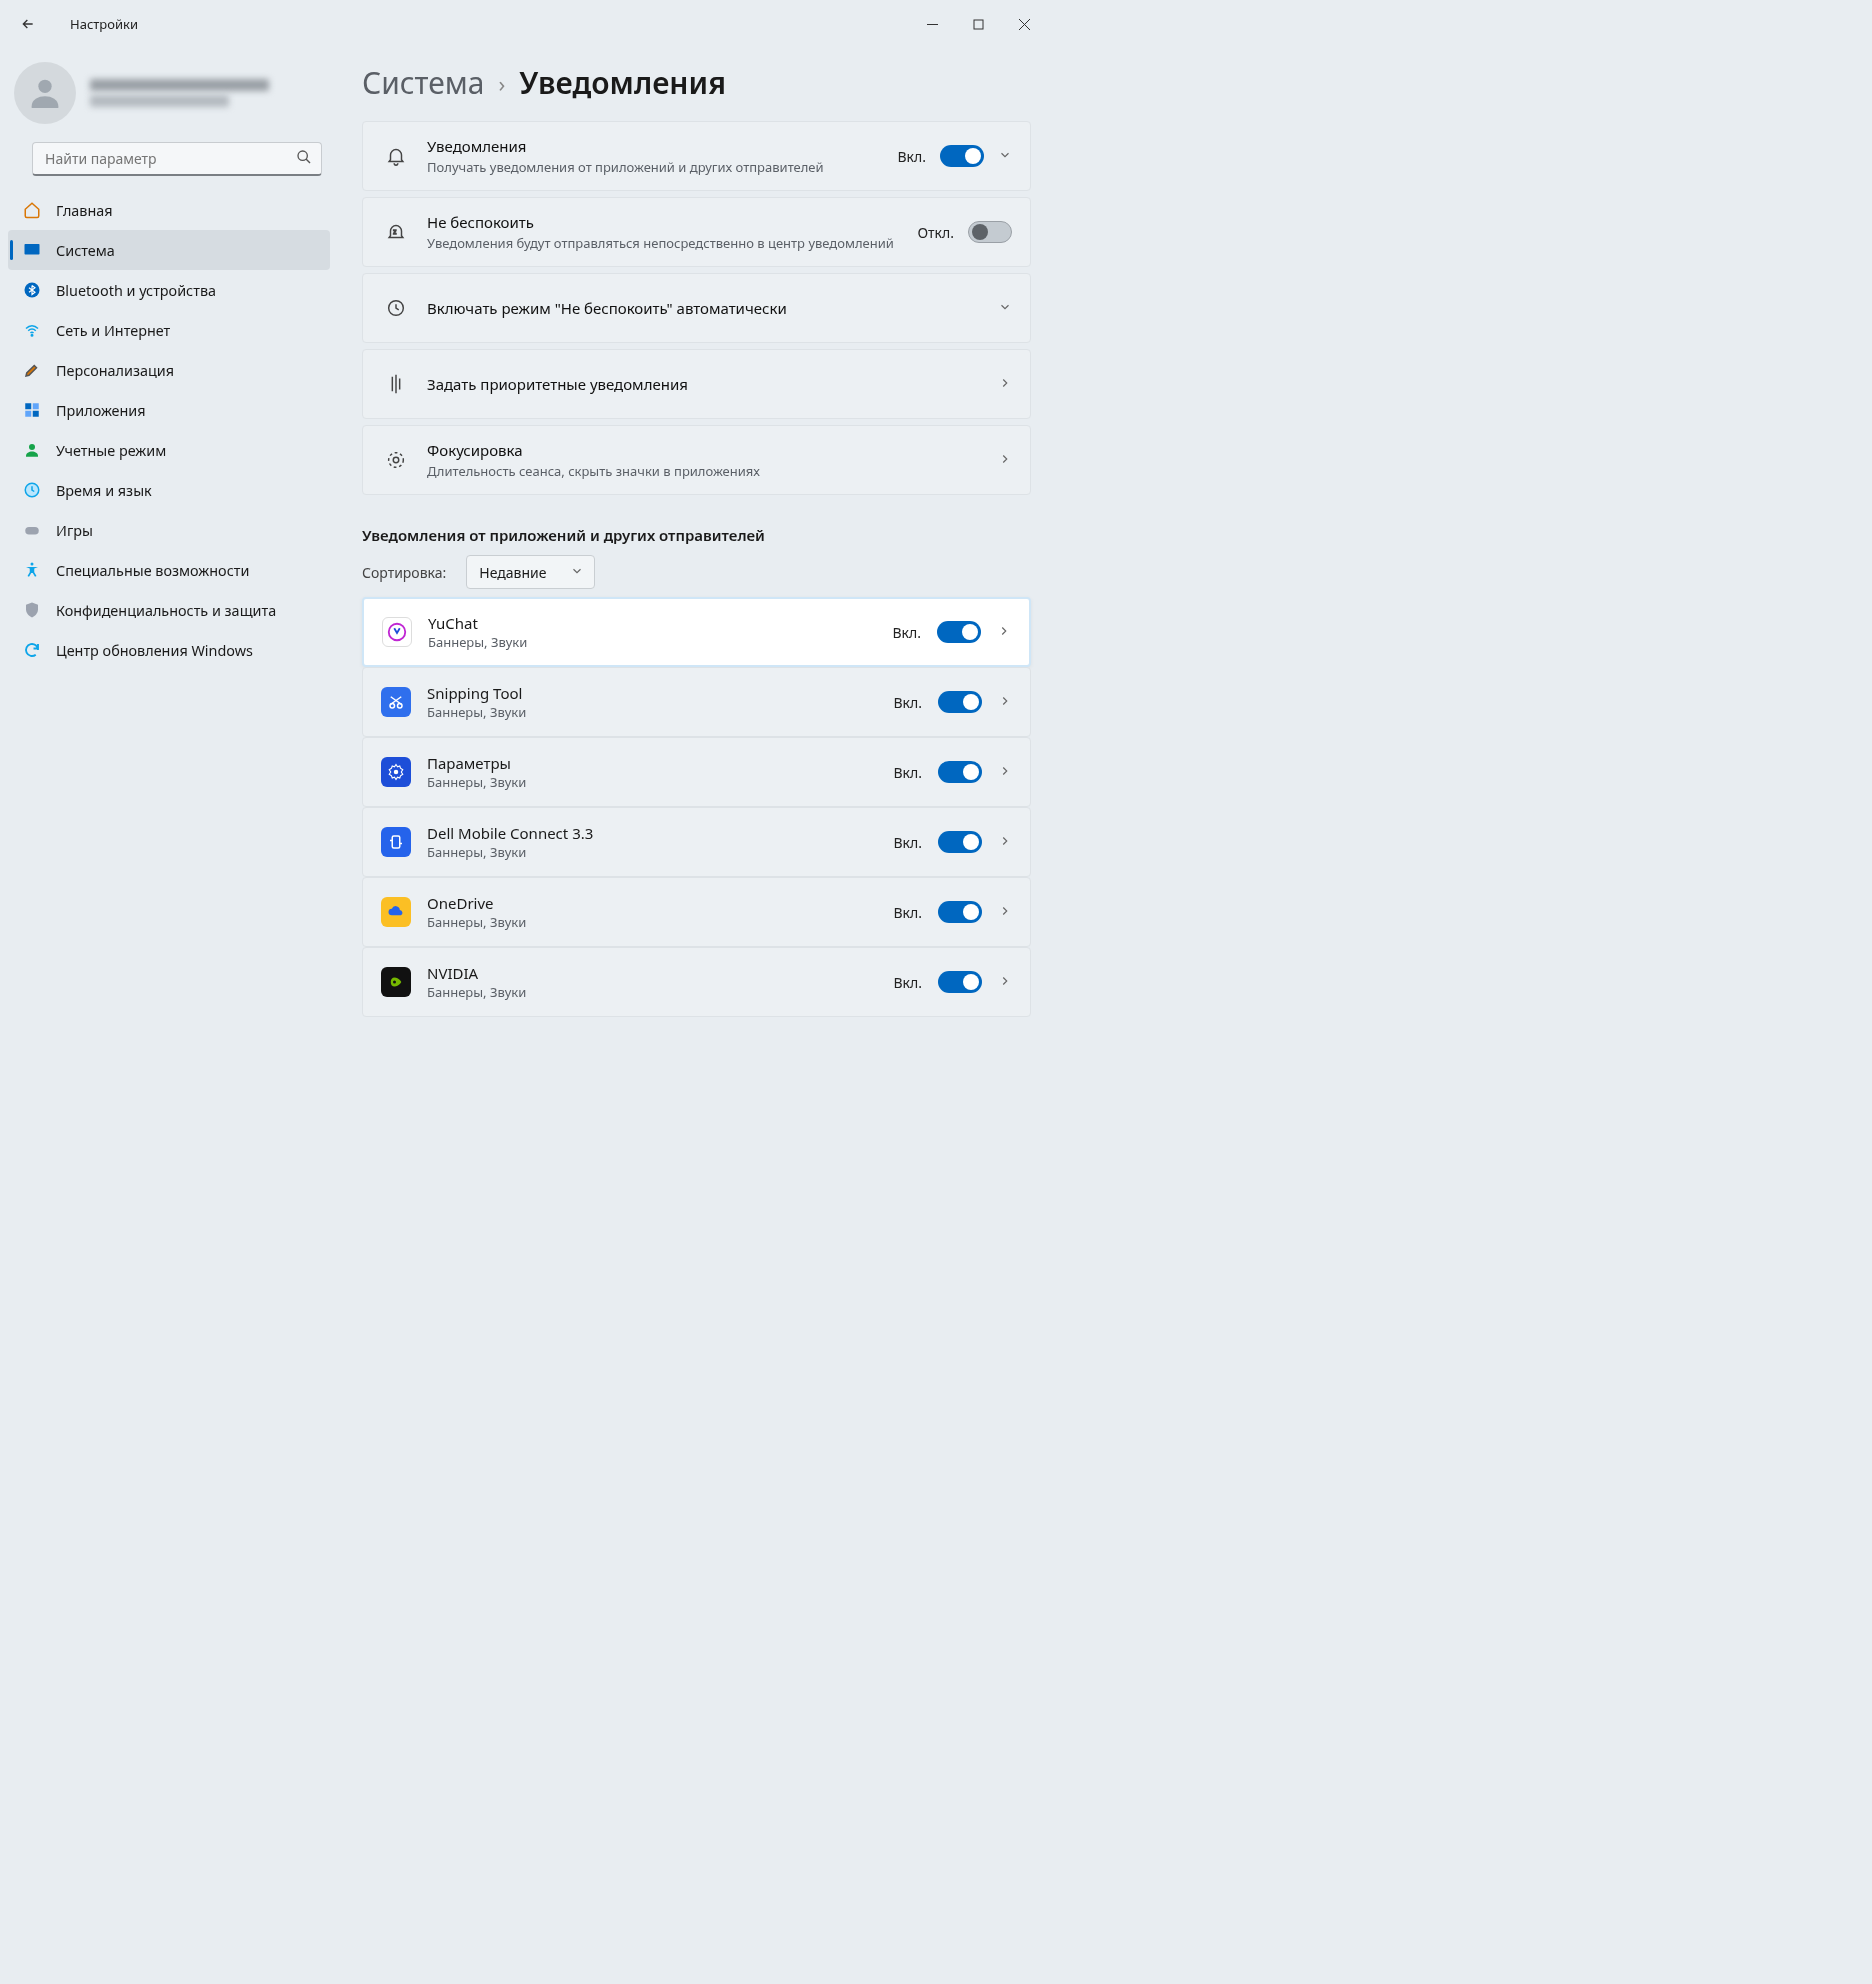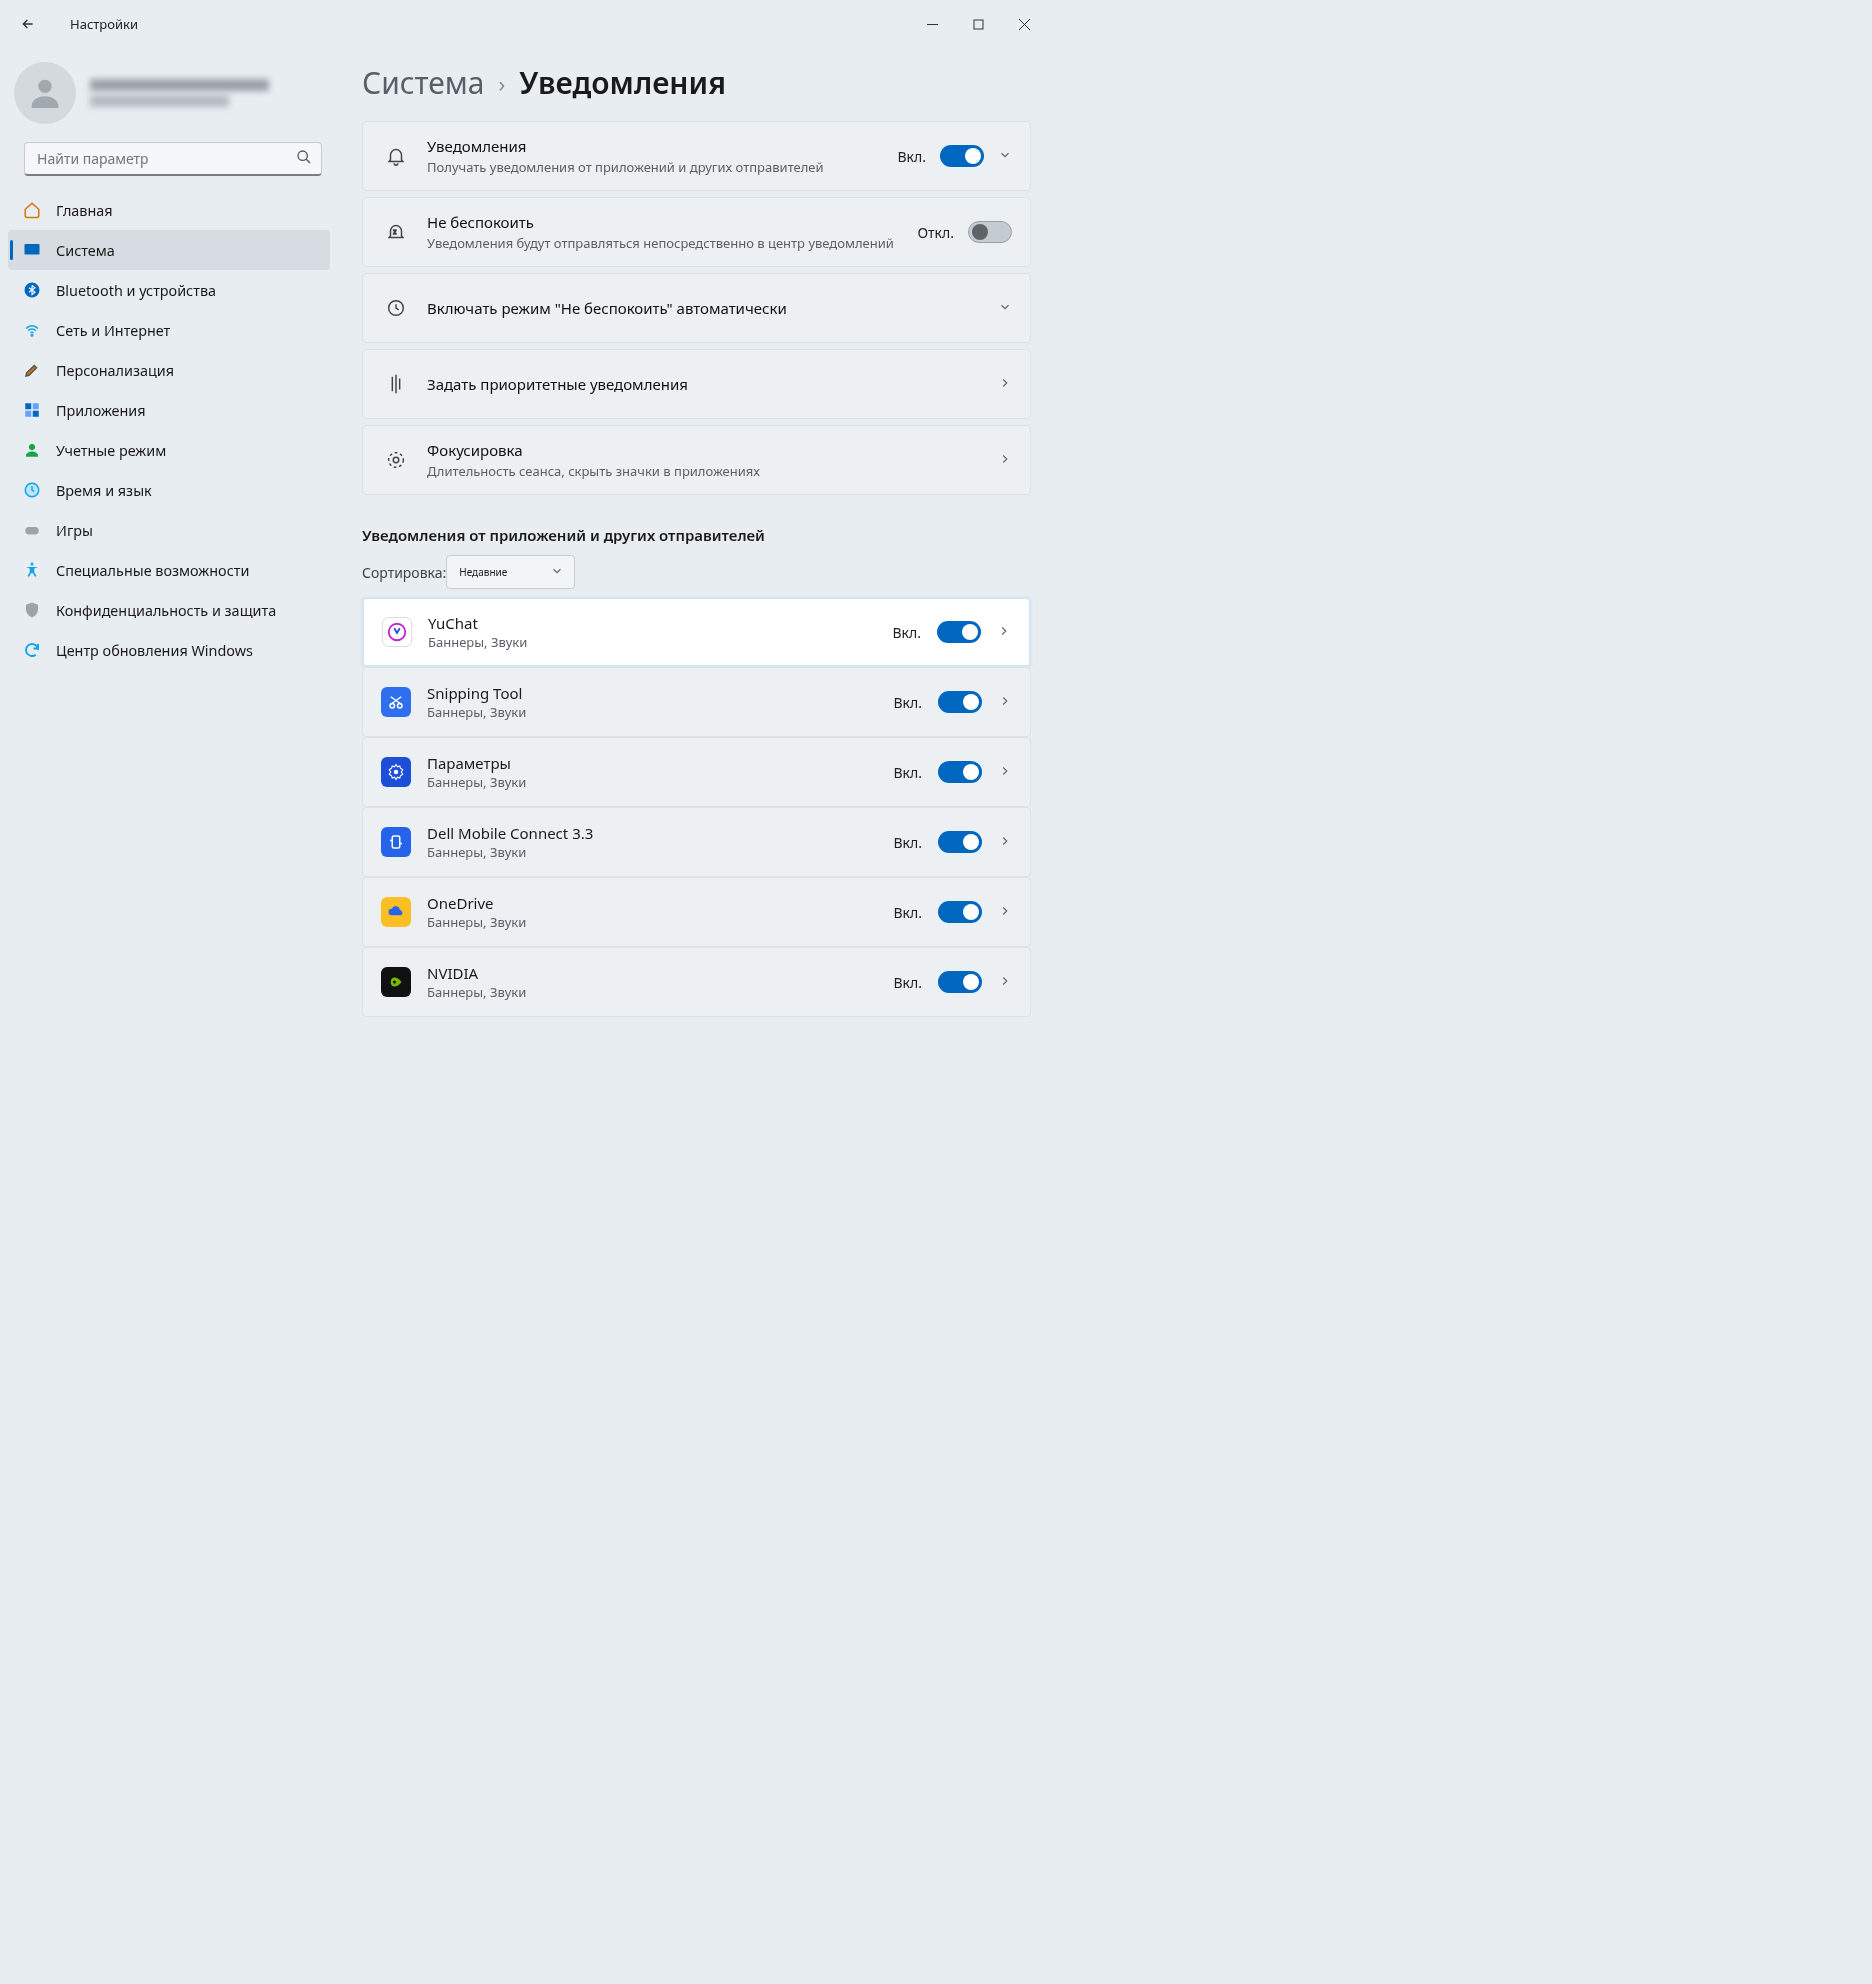--- a/index.html
+++ b/index.html
@@ -21,21 +21,21 @@
 
   
   .profile { display:flex; align-items:center; gap:14px; padding: 6px 10px 18px 6px; }
   .avatar { width:62px; height:62px; border-radius:50%; background:#d4d9dd; display:flex; align-items:center; justify-content:center; }
   .avatar svg { width:40px; height:40px; fill:#a0a8b0; }
   .profile-text .line { height:12px; border-radius:2px; margin:4px 0; filter: blur(3px); }
   .pline1 { width:179px; background:#9aa0a6;}
   .pline2 { width:139px; background:#b4bac0;}
 
   
-  .search { position:relative; margin: 0 8px 14px 16px; }
+  .search { position:relative; margin: 0 8px 14px 24px; }
   .search input { width:100%; height:34px; border:1px solid #c8ccd0; border-bottom:2px solid #7a7f84; border-radius:4px; background:#f5f7f9; padding:0 36px 0 12px; font-size:14px; outline:none; }
   .search .search-icon { position:absolute; right:10px; top:50%; transform:translateY(-50%); color:#555; }
 
   
   .nav { list-style:none; }
   .nav-item { display:flex; align-items:center; gap:14px; height:40px; padding:0 12px 0 14px; border-radius:4px; cursor:pointer; font-size:14.4px; color:#1a1a1a; position:relative; }
   .nav-item.selected { background:#d6dce1; }
   .nav-item.selected::before { content:""; position:absolute; left:2px; top:10px; bottom:10px; width:3px; background:#0067c0; border-radius:3px; }
   .nav-icon { width:20px; height:20px; display:flex; align-items:center; justify-content:center; }
   .nav-icon svg { width:18px; height:18px; }
@@ -62,21 +62,21 @@
   .toggle .knob { position:absolute; top:3px; width:16px; height:16px; border-radius:50%; transition: left .15s; }
   .toggle.on { background:#0067c0; }
   .toggle.on .knob { right:3px; background:#fff; }
   .toggle.off { background:#c4cbd1; border:1px solid #9aa0a6; }
   .toggle.off .knob { left:3px; background:#5e6368; top:2px; }
 
   
   .section-h { font-size:15px; font-weight:600; margin-top:30px; }
   .sort-row { display:flex; align-items:center; margin:10px 0 8px 0; }
   .sort-label { font-size:14px; color:#444; }
-  .dropdown { height:34px; border:1px solid #c9ced2; border-radius:4px; background:#f2f5f7; padding:0 32px 0 12px; font-size:10px; position:relative; display:flex; align-items:center; cursor:pointer; min-width:129px; }
+  .dropdown { height:34px; border:1px solid #c9ced2; border-radius:4px; background:#f2f5f7; padding:0 32px 0 12px; font-size:14px; position:relative; display:flex; align-items:center; cursor:pointer; min-width:129px;margin-left:20px; }
   .dropdown .chev { position:absolute; right:10px; }
 
   
   .app-row { background:#ecf0f3; border:1px solid #dde2e6; border-radius:4px; display:flex; align-items:center; min-height:70px; padding:10px 18px 10px 18px; gap:16px; cursor:pointer; }
   .app-row.highlight { background:#fff; border:2px solid #cfe6f7; box-shadow: 0 1px 4px rgba(0,0,0,.06); }
   .app-icon { width:30px; height:30px; border-radius:6px; display:flex; align-items:center; justify-content:center; flex-shrink:0; color:#fff; font-size:13px; font-weight:600; }
   .app-body { flex:1; }
   .app-name-t { font-size:15px; }
   .app-sub { font-size:13px; color:#5a5f66; }
 </style>

